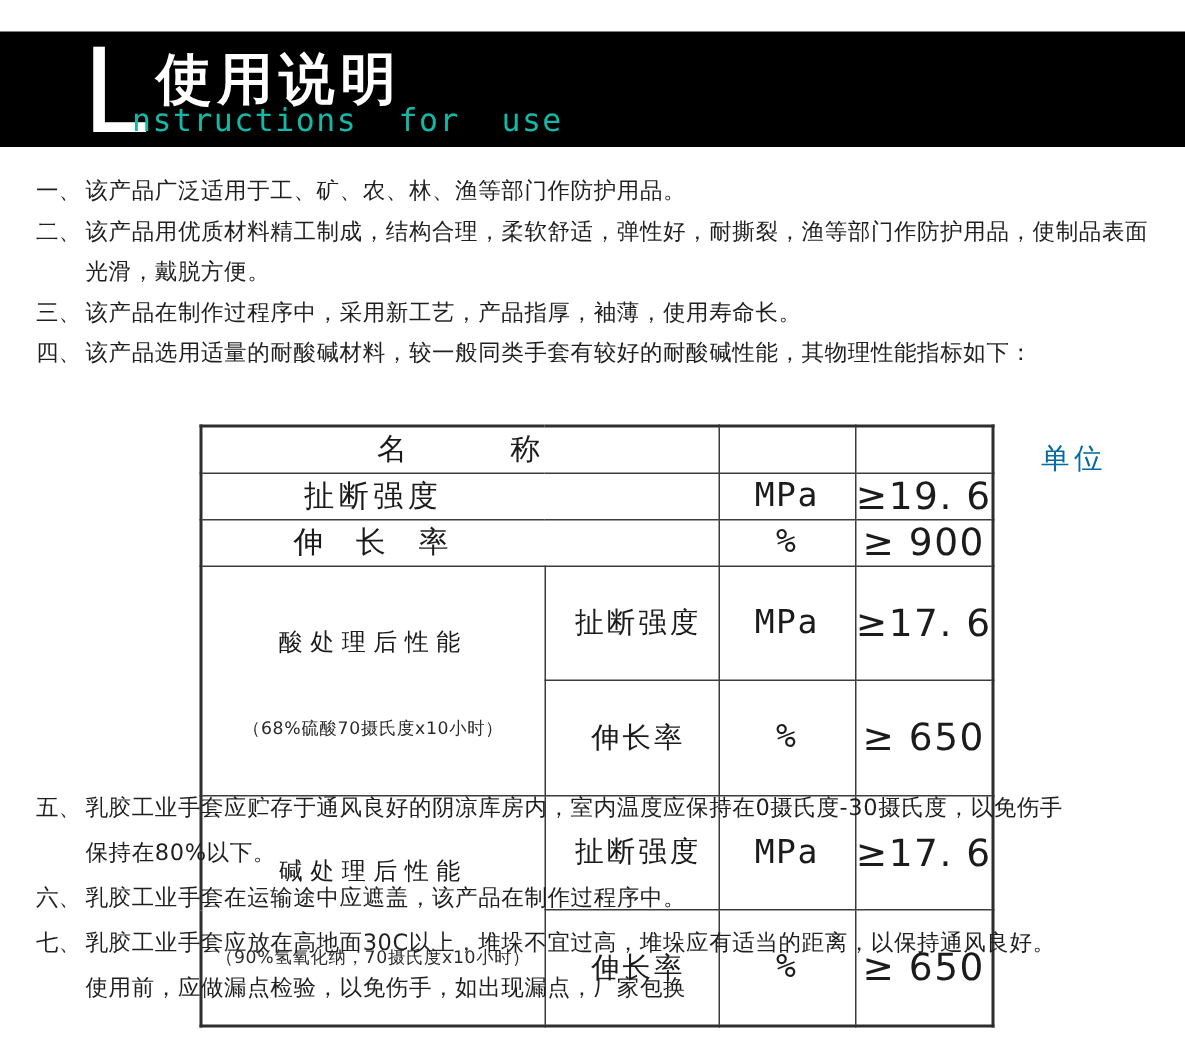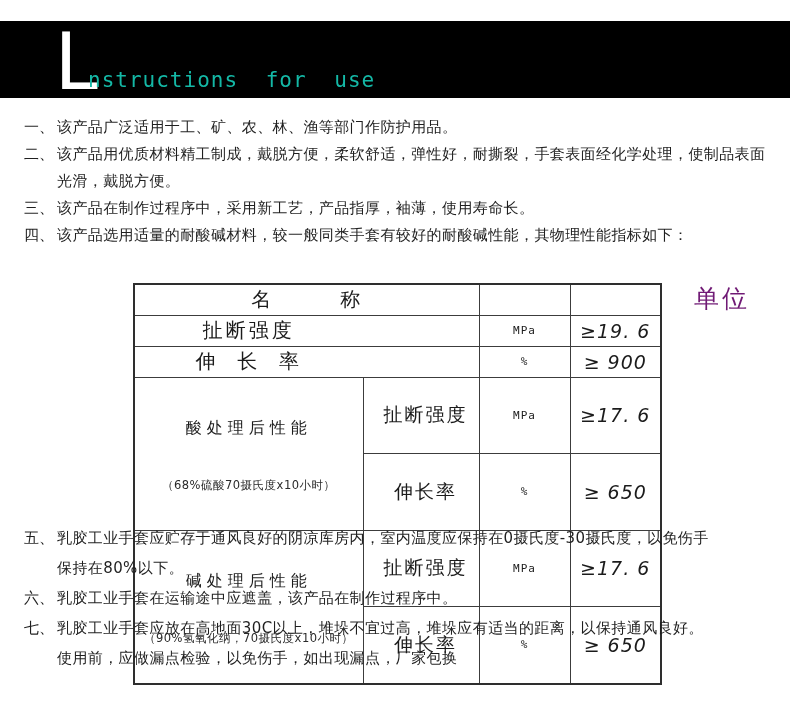--- a/index.html
+++ b/index.html
@@ -53,43 +53,44 @@
     text-align:center; vertical-align:middle;
     white-space:pre; overflow:hidden;
   }
   table.spec tr { height:31px; }
   td.c-hdr   { font-size:20px; letter-spacing:2px; }
   td.c-span  { font-size:20px; letter-spacing:3px; padding-right:116px; }
   td.c-group { padding-right:0; }
   .g-title   { font-size:16px; letter-spacing:5px; line-height:24px; }
   .g-sub     { font-size:11.5px; letter-spacing:0.5px; line-height:14px; color:#2a2a2a; }
   td.c-sub   { font-size:19px; letter-spacing:2px; text-align:left; padding-left:9px; }
-  td.c-unit  { font-size:11px; letter-spacing:1px; font-family:"DejaVu Sans Mono", monospace; }
-  td.c-val   { font-size:19px; letter-spacing:1px;font-style:italic; }
+  td.c-unit  { font-size:22px; letter-spacing:1px; font-family:"DejaVu Sans Mono", monospace; }
+  td.c-val   { font-size:25px; letter-spacing:1px; }
   .unit-label {
-    position:absolute; left:694px; top:282px;
-    font-size:25px; letter-spacing:3px; color:#701a75; white-space:nowrap;
+    position:absolute; left:694px; top:293px;
+    font-size:19px; letter-spacing:3px; color:#0369a1; white-space:nowrap;
   }
 </style>
 </head>
 <body>
 
 <div class="banner">
   <span class="dropcap">L</span>
+  <span class="title-cn">使用说明</span>
   <span class="title-en">nstructions for use</span>
 </div>
 
 <div class="notes notes-top">
   <div class="note">
     <span class="num">一、</span>
     <span class="txt">该产品广泛适用于工、矿、农、林、渔等部门作防护用品。</span>
   </div>
   <div class="note">
     <span class="num">二、</span>
-    <span class="txt">该产品用优质材料精工制成，戴脱方便，柔软舒适，弹性好，耐撕裂，手套表面经化学处理，使制品表面
+    <span class="txt">该产品用优质材料精工制成，结构合理，柔软舒适，弹性好，耐撕裂，渔等部门作防护用品，使制品表面
 光滑，戴脱方便。</span>
   </div>
   <div class="note">
     <span class="num">三、</span>
     <span class="txt">该产品在制作过程序中，采用新工艺，产品指厚，袖薄，使用寿命长。</span>
   </div>
   <div class="note">
     <span class="num">四、</span>
     <span class="txt">该产品选用适量的耐酸碱材料，较一般同类手套有较好的耐酸碱性能，其物理性能指标如下：</span>
   </div>

